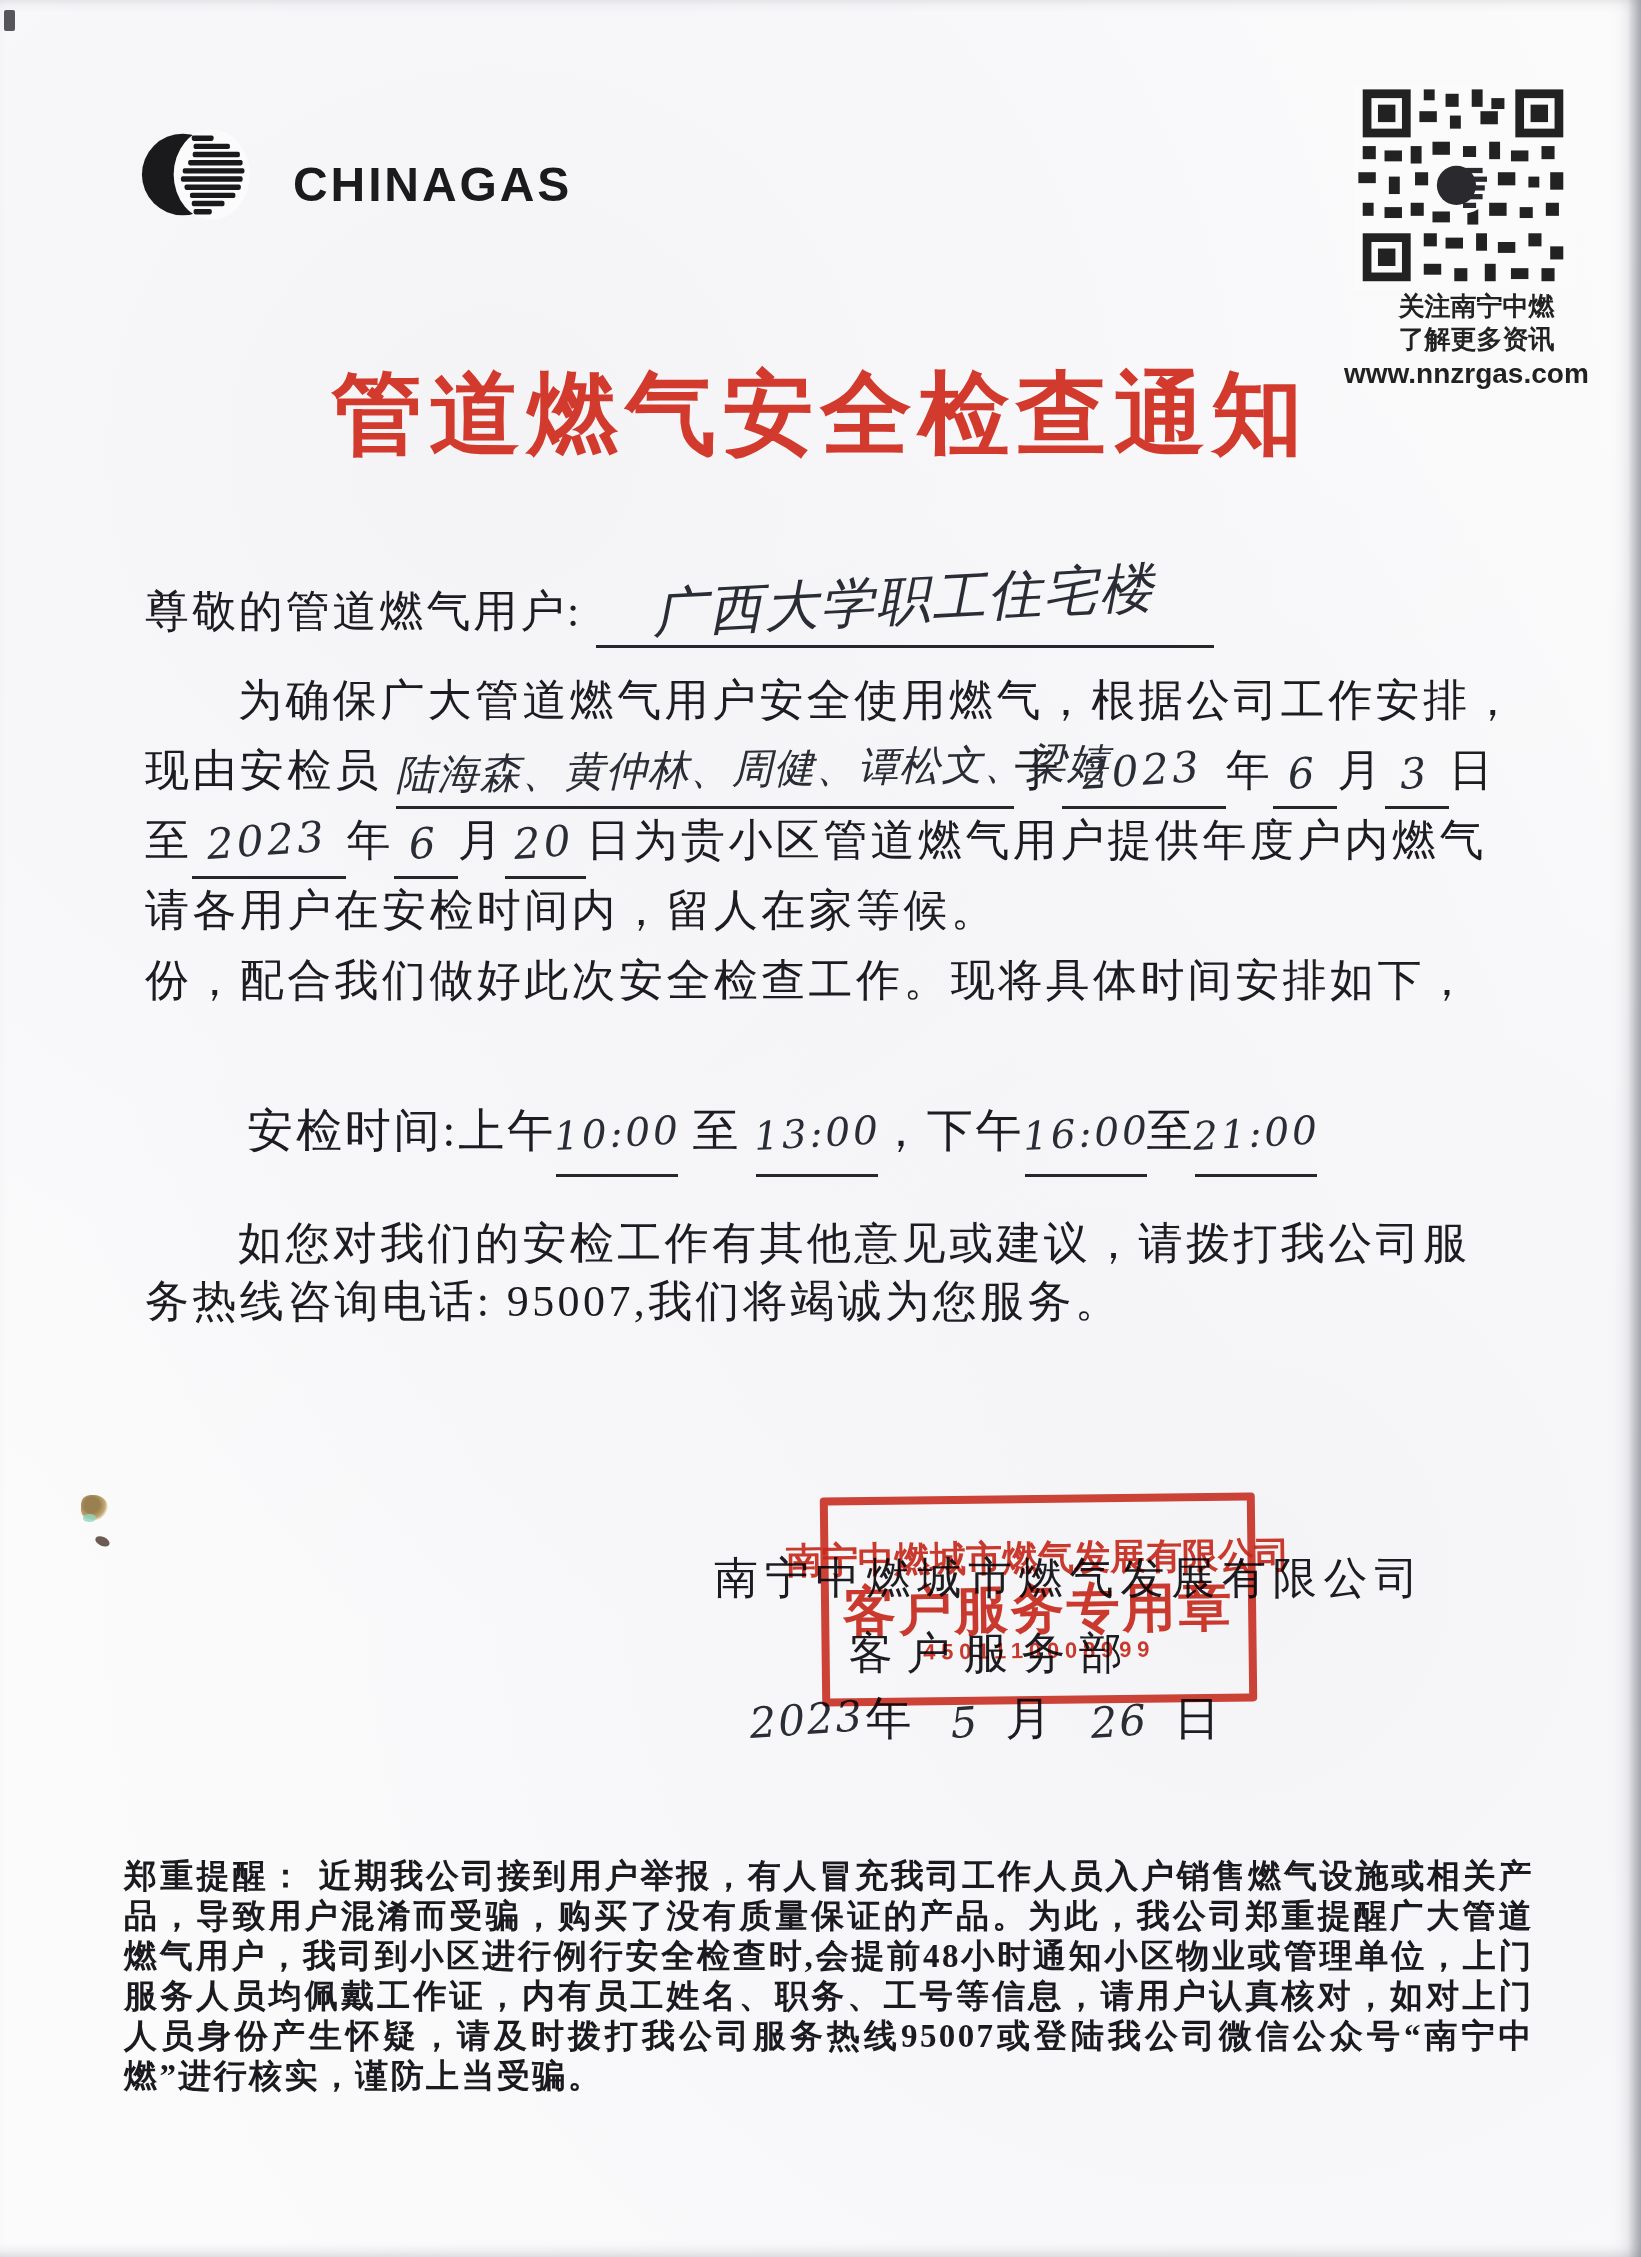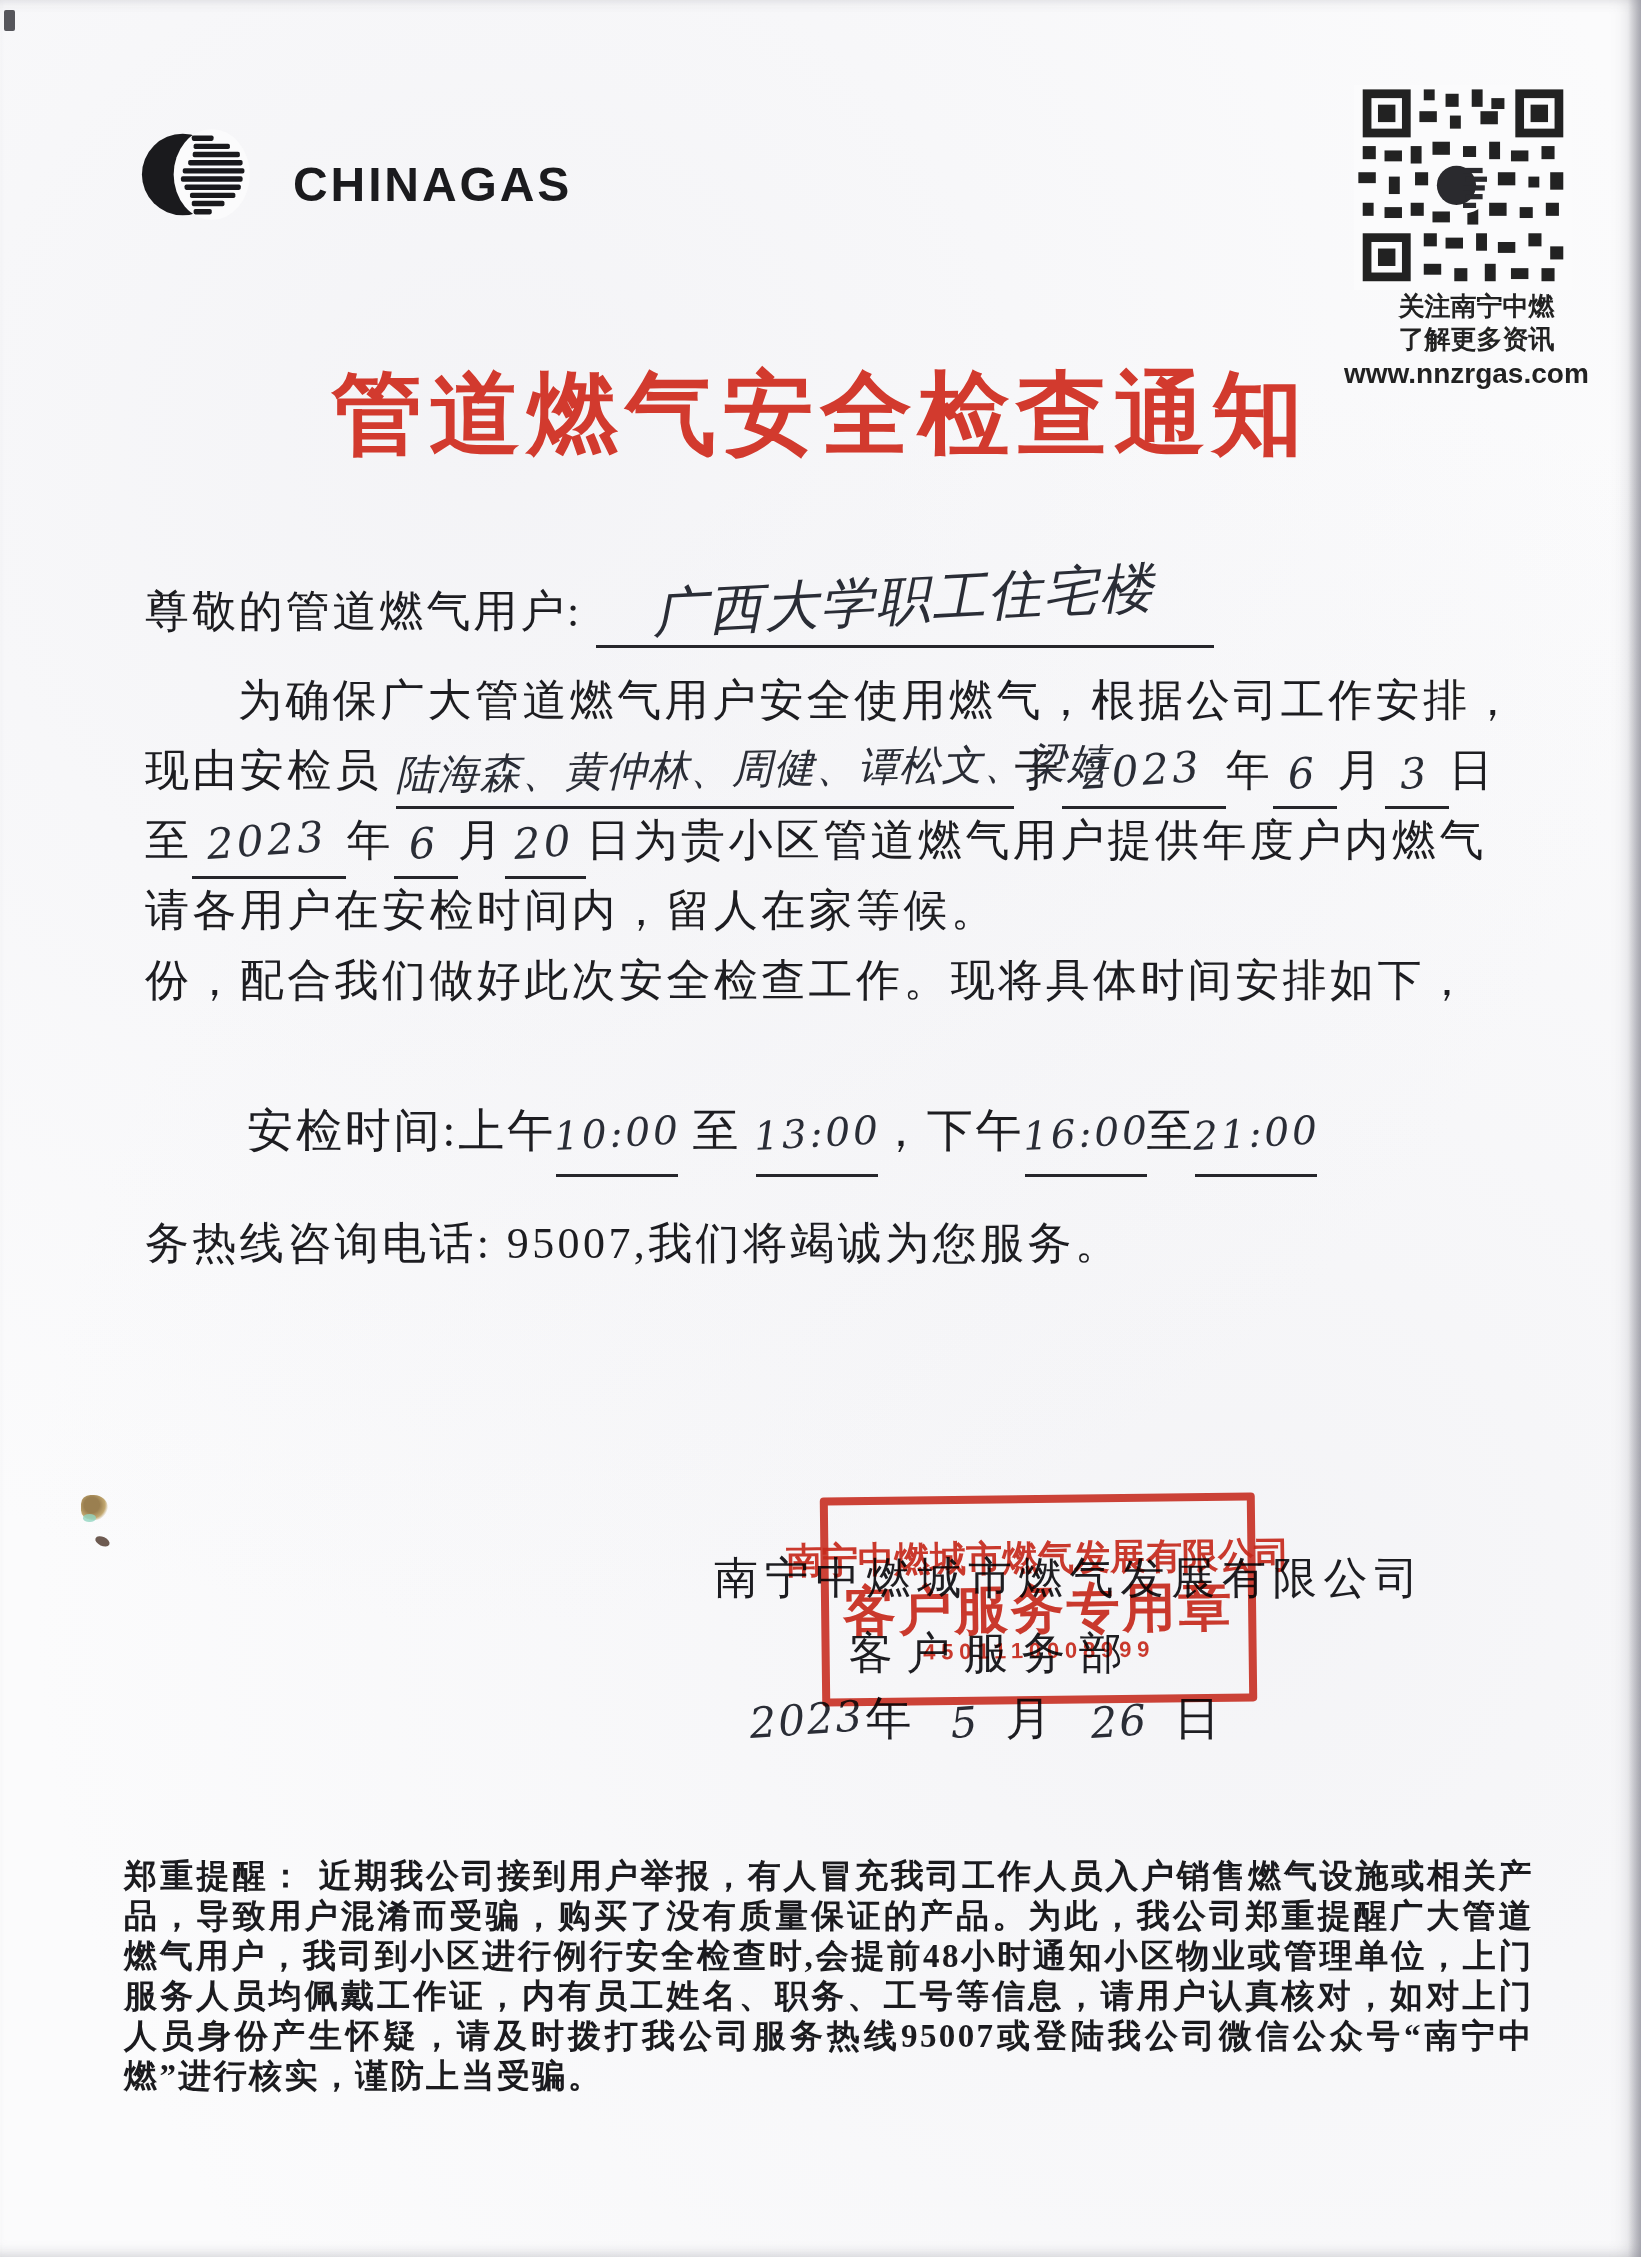--- a/index.html
+++ b/index.html
@@ -200,20 +200,21 @@
     </div>
     <div class="bline">请各用户在安检时间内，留人在家等候。</div>
     <div class="bline">份，配合我们做好此次安全检查工作。现将具体时间安排如下，</div>
   </div>
 
   <div class="time-line">
     <span>安检时间:上午</span><span class="fill" style="width:122px;"><span class="hand hand-time">10:00</span></span> <span>至</span> <span class="fill" style="width:122px;"><span class="hand hand-time">13:00</span></span><span>，下午</span><span class="fill" style="width:122px;"><span class="hand hand-time">16:00</span></span><span>至</span><span class="fill" style="width:122px;"><span class="hand hand-time">21:00</span></span>
   </div>
 
   <div class="suggest">
+    <div class="s1">如您对我们的安检工作有其他意见或建议，请拨打我公司服</div>
     <div class="s2">务热线咨询电话: 95007,我们将竭诚为您服务。</div>
   </div>
 
   <div class="sig-company">南宁中燃城市燃气发展有限公司</div>
   <div class="sig-dept">客户服务部</div>
   <div class="sig-date">
     <span class="hand hand-num">2023</span><span>年</span><span class="gap"></span>
     <span class="hand hand-num">5</span><span class="gap"></span><span>月</span><span class="gap"></span>
     <span class="hand hand-num">26</span><span class="gap"></span><span>日</span>
   </div>

